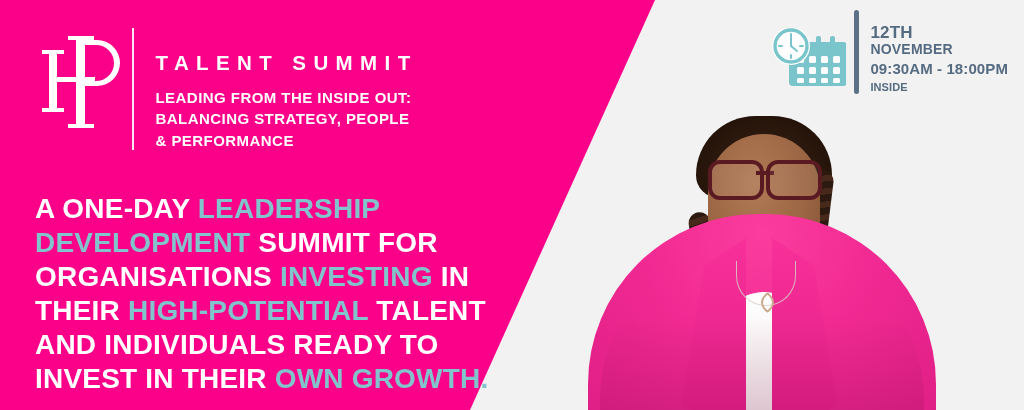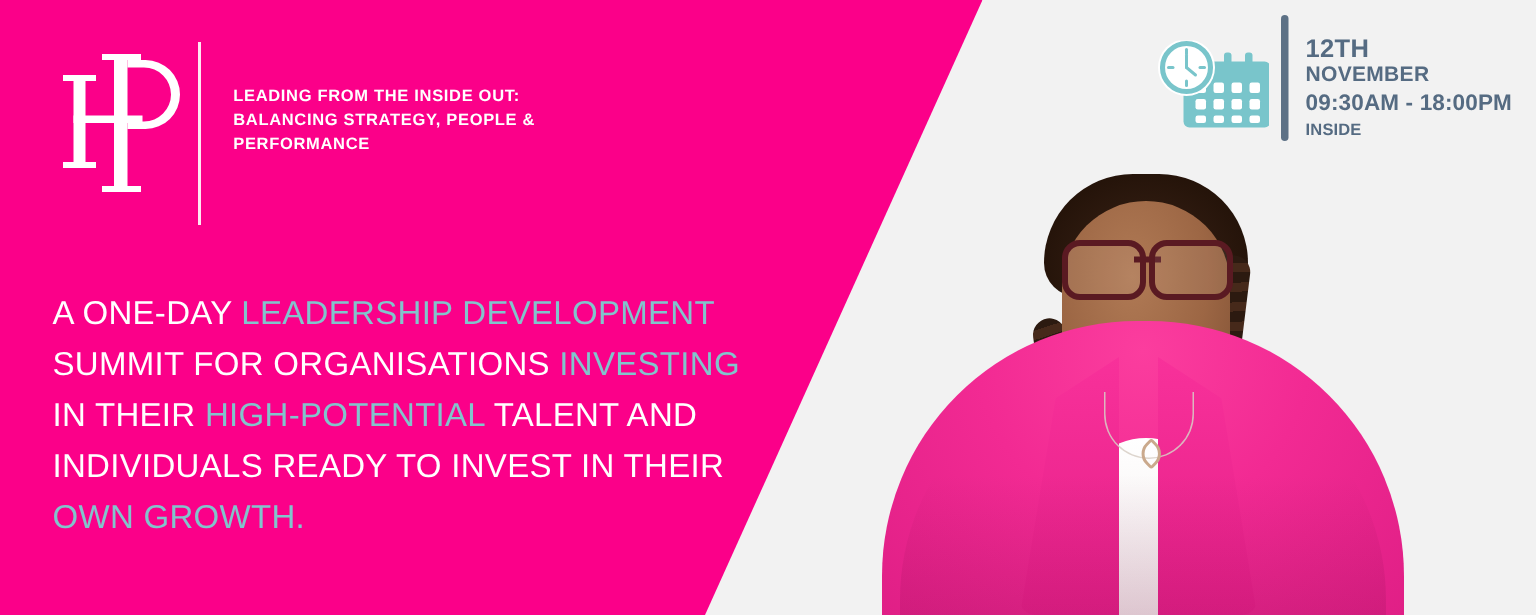--- a/index.html
+++ b/index.html
@@ -212,37 +212,37 @@
     color: #ffffff;
     font-size: 20.5px;
     font-weight: bold;
     letter-spacing: 7.4px;
     line-height: 1;
     margin-top: 9px;
     white-space: nowrap;
   }
   .logo-tag {
     color: #ffffff;
-    font-size: 11px;
+    font-size: 15px;
     font-weight: bold;
     letter-spacing: .45px;
     line-height: 1.45;
     margin-top: 13px;
     max-width: 262px;
   }
 
   
   .headline {
     position: absolute;
     left: 35px;
     top: 192px;
     width: 470px;
     color: #ffffff;
-    font-size: 22px;
-    font-weight: normal;
+    font-size: 28px;
+    font-weight: bold;
     line-height: 34px;
     letter-spacing: .2px;
   }
   .headline .hl { color: #82c4cc; }
 
   
   .date-badge {
     position: absolute;
     right: 16px;
     top: 10px;
@@ -332,20 +332,21 @@
           <rect x="34" y="8" width="26" height="4"></rect>
           <rect x="42" y="10" width="9" height="88"></rect>
           <rect x="34" y="96" width="26" height="4"></rect>
 
           <path d="M51 12 h12 a23 23 0 0 1 0 46 h-12 v-5 h11 a18 18 0 0 0 0 -36 h-11 z"></path>
         </g>
       </svg>
     </div>
     <div class="logo-rule"></div>
     <div class="logo-text">
+      <div class="logo-sub">TALENT SUMMIT</div>
       <div class="logo-tag">LEADING FROM THE INSIDE OUT: BALANCING STRATEGY, PEOPLE &amp; PERFORMANCE</div>
     </div>
   </div>
 
   <div class="headline"><span>A ONE-DAY </span><span class="hl">LEADERSHIP DEVELOPMENT</span><span> SUMMIT FOR ORGANISATIONS </span><span class="hl">INVESTING</span><span> IN THEIR </span><span class="hl">HIGH-POTENTIAL</span><span> TALENT AND INDIVIDUALS READY TO INVEST IN THEIR </span><span class="hl">OWN GROWTH.</span></div>
 
   <div class="date-badge">
     <div class="cal-icon">
       <svg viewBox="0 0 74 62" width="74" height="62" aria-hidden="true">
         <g fill="#79c5cb">

